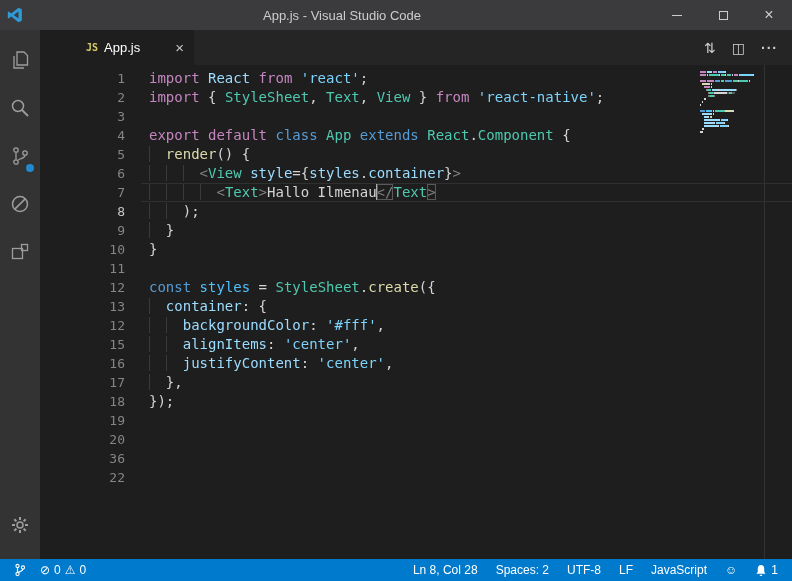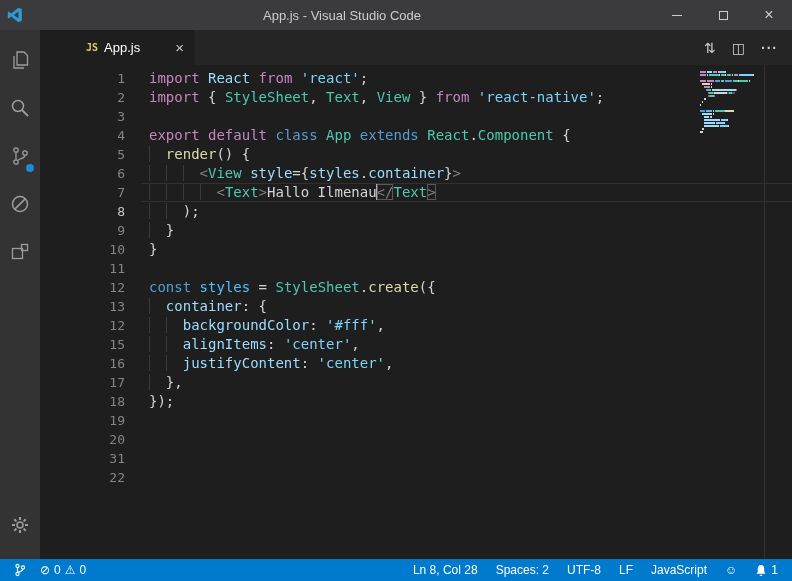--- a/index.html
+++ b/index.html
@@ -209,21 +209,21 @@
             <div class="ln">11</div>
             <div class="ln">12</div>
             <div class="ln">13</div>
             <div class="ln">12</div>
             <div class="ln">15</div>
             <div class="ln">16</div>
             <div class="ln">17</div>
             <div class="ln">18</div>
             <div class="ln">19</div>
             <div class="ln">20</div>
-            <div class="ln">31</div>
+            <div class="ln">36</div>
             <div class="ln">22</div>
           </div>
         <div class="code">
             <div class="code-line"><span class="tok-kw">import</span><span class="tok-pln"> </span><span class="tok-var">React</span><span class="tok-pln"> </span><span class="tok-kw">from</span><span class="tok-pln"> </span><span class="tok-str">'react'</span><span class="tok-pnc">;</span></div>
             <div class="code-line"><span class="tok-kw">import</span><span class="tok-pln"> </span><span class="tok-pnc">{</span><span class="tok-pln"> </span><span class="tok-cls">StyleSheet</span><span class="tok-pnc">,</span><span class="tok-pln"> </span><span class="tok-cls">Text</span><span class="tok-pnc">,</span><span class="tok-pln"> </span><span class="tok-cls">View</span><span class="tok-pln"> </span><span class="tok-pnc">}</span><span class="tok-pln"> </span><span class="tok-kw">from</span><span class="tok-pln"> </span><span class="tok-str">'react-native'</span><span class="tok-pnc">;</span></div>
             <div class="code-line"></div>
             <div class="code-line"><span class="tok-kw">export</span><span class="tok-pln"> </span><span class="tok-kw">default</span><span class="tok-pln"> </span><span class="tok-kw2">class</span><span class="tok-pln"> </span><span class="tok-cls">App</span><span class="tok-pln"> </span><span class="tok-kw2">extends</span><span class="tok-pln"> </span><span class="tok-cls">React</span><span class="tok-pnc">.</span><span class="tok-cls">Component</span><span class="tok-pln"> </span><span class="tok-pnc">{</span></div>
             <div class="code-line"><span class="tok-pln indent">  </span><span class="tok-fn">render</span><span class="tok-pnc">()</span><span class="tok-pln"> </span><span class="tok-pnc">{</span></div>
             <div class="code-line"><span class="tok-pln indent">      </span><span class="tok-brk">&lt;</span><span class="tok-cls">View</span><span class="tok-pln"> </span><span class="tok-var">style</span><span class="tok-pnc">=</span><span class="tok-pnc">{</span><span class="tok-var">styles</span><span class="tok-pnc">.</span><span class="tok-var">container</span><span class="tok-pnc">}</span><span class="tok-brk">&gt;</span></div>
             <div class="code-line current"><span class="tok-pln indent">        </span><span class="tok-brk">&lt;</span><span class="tok-cls">Text</span><span class="tok-brk">&gt;</span><span class="tok-txt">Hallo Ilmenau</span><span class="cursor"></span><span class="tok-brkm">&lt;/</span><span class="tok-cls">Text</span><span class="tok-brkm">&gt;</span></div>

